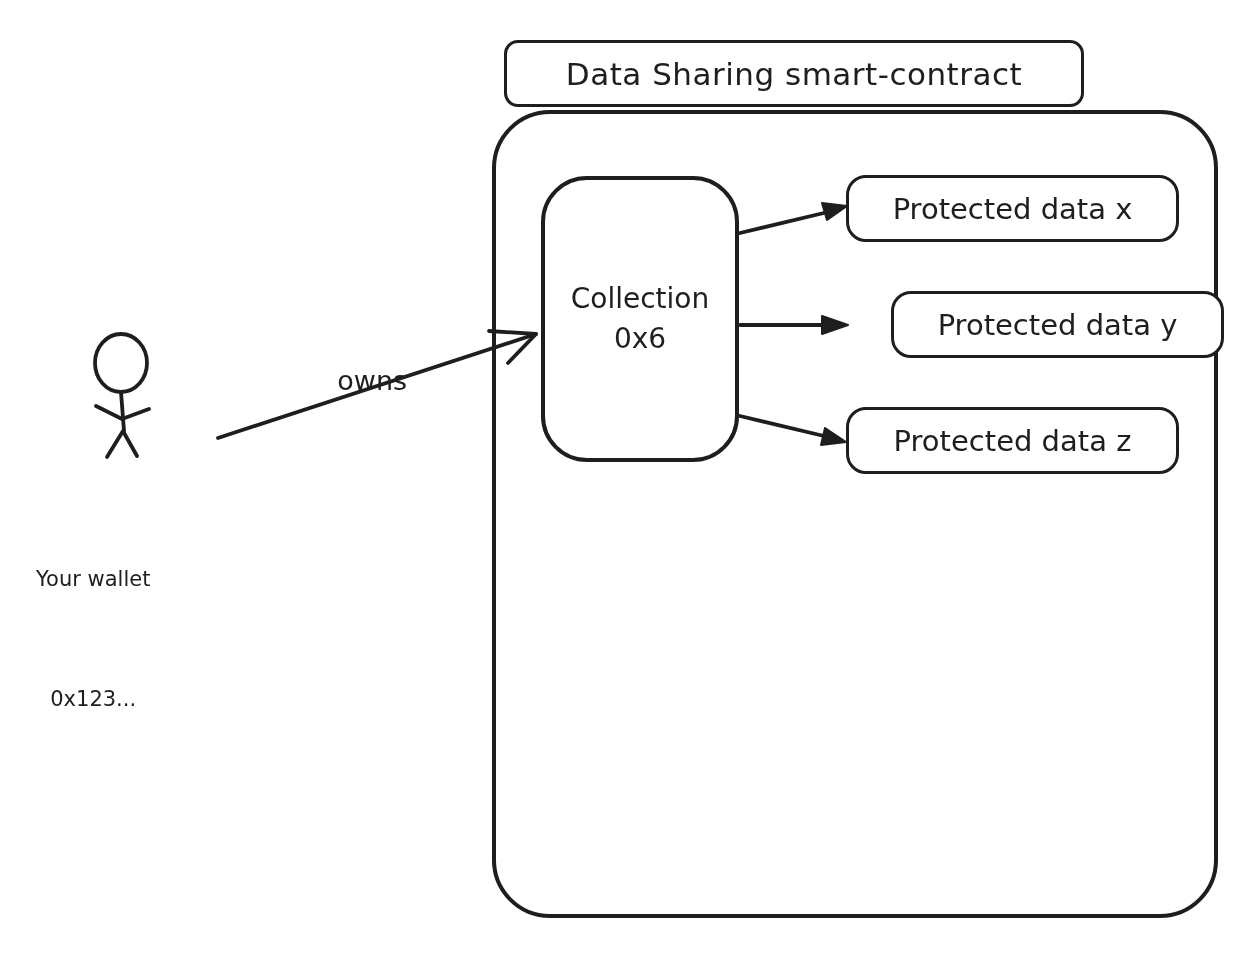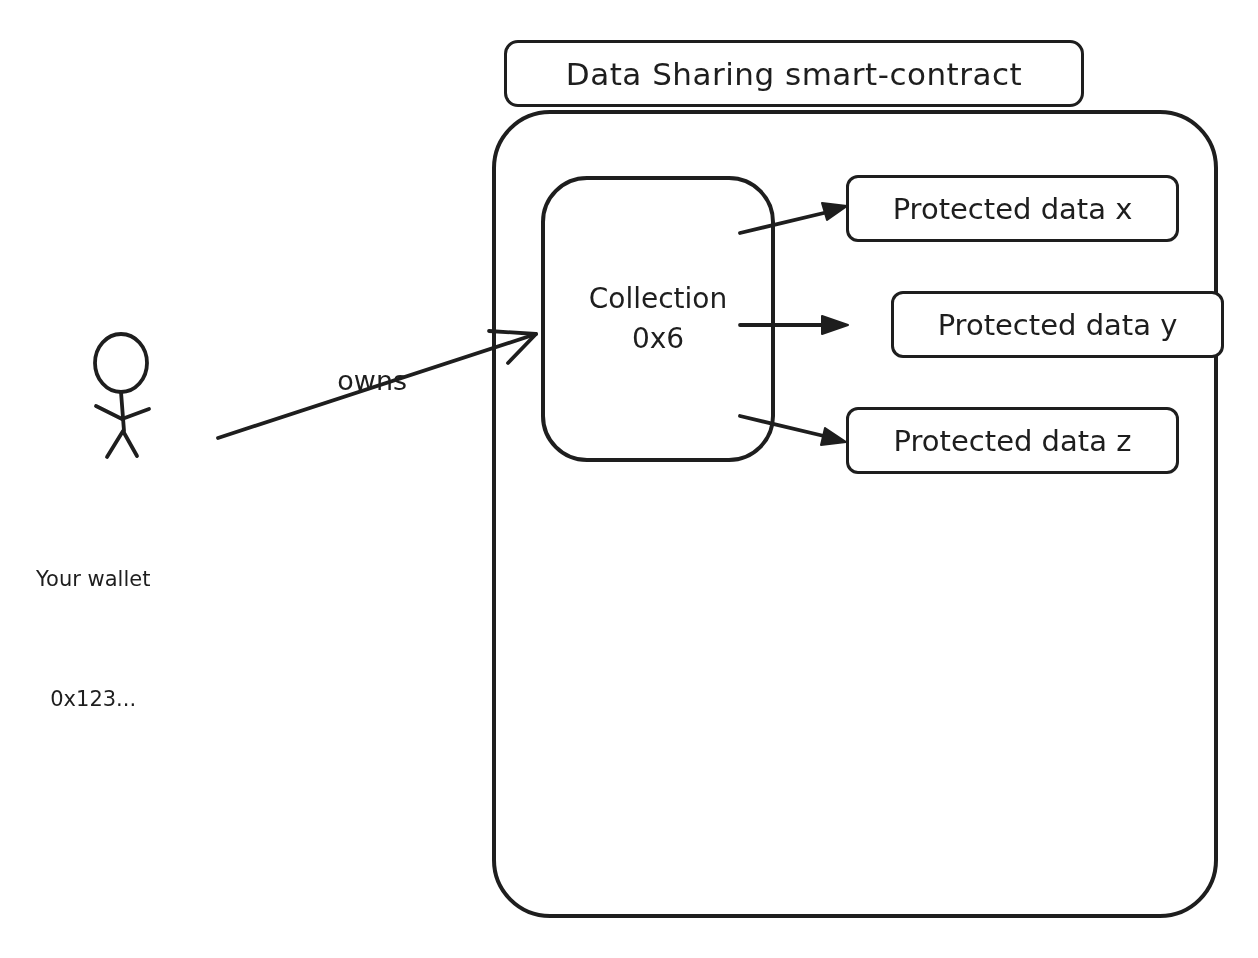--- a/index.html
+++ b/index.html
@@ -37,31 +37,31 @@
   .title-box {
     left: 504px; top: 40px;
     width: 580px; height: 67px;
     border-radius: 14px;
     font-size: 31px;
     letter-spacing: 0.5px;
     z-index: 2;
   }
   .collection-box {
     left: 541px; top: 176px;
-    width: 234px; height: 286px;
+    width: 198px; height: 286px;
     border-width: 4px;
     border-radius: 46px;
     font-size: 28px;
     line-height: 40px;
     flex-direction: column;
   }
   .protected-box {
     left: 846px;
     width: 333px; height: 67px;
-    border-radius: 12px;
+    border-radius: 20px;
     font-size: 29px;
   }
   .protected-x { top: 175px; }
   .protected-y { top: 291px; margin-left: 45px; }
   .protected-z { top: 407px; justify-content: center; }
   .floating-label {
     position: absolute;
     z-index: 2;
     white-space: pre;
     text-align: center;

